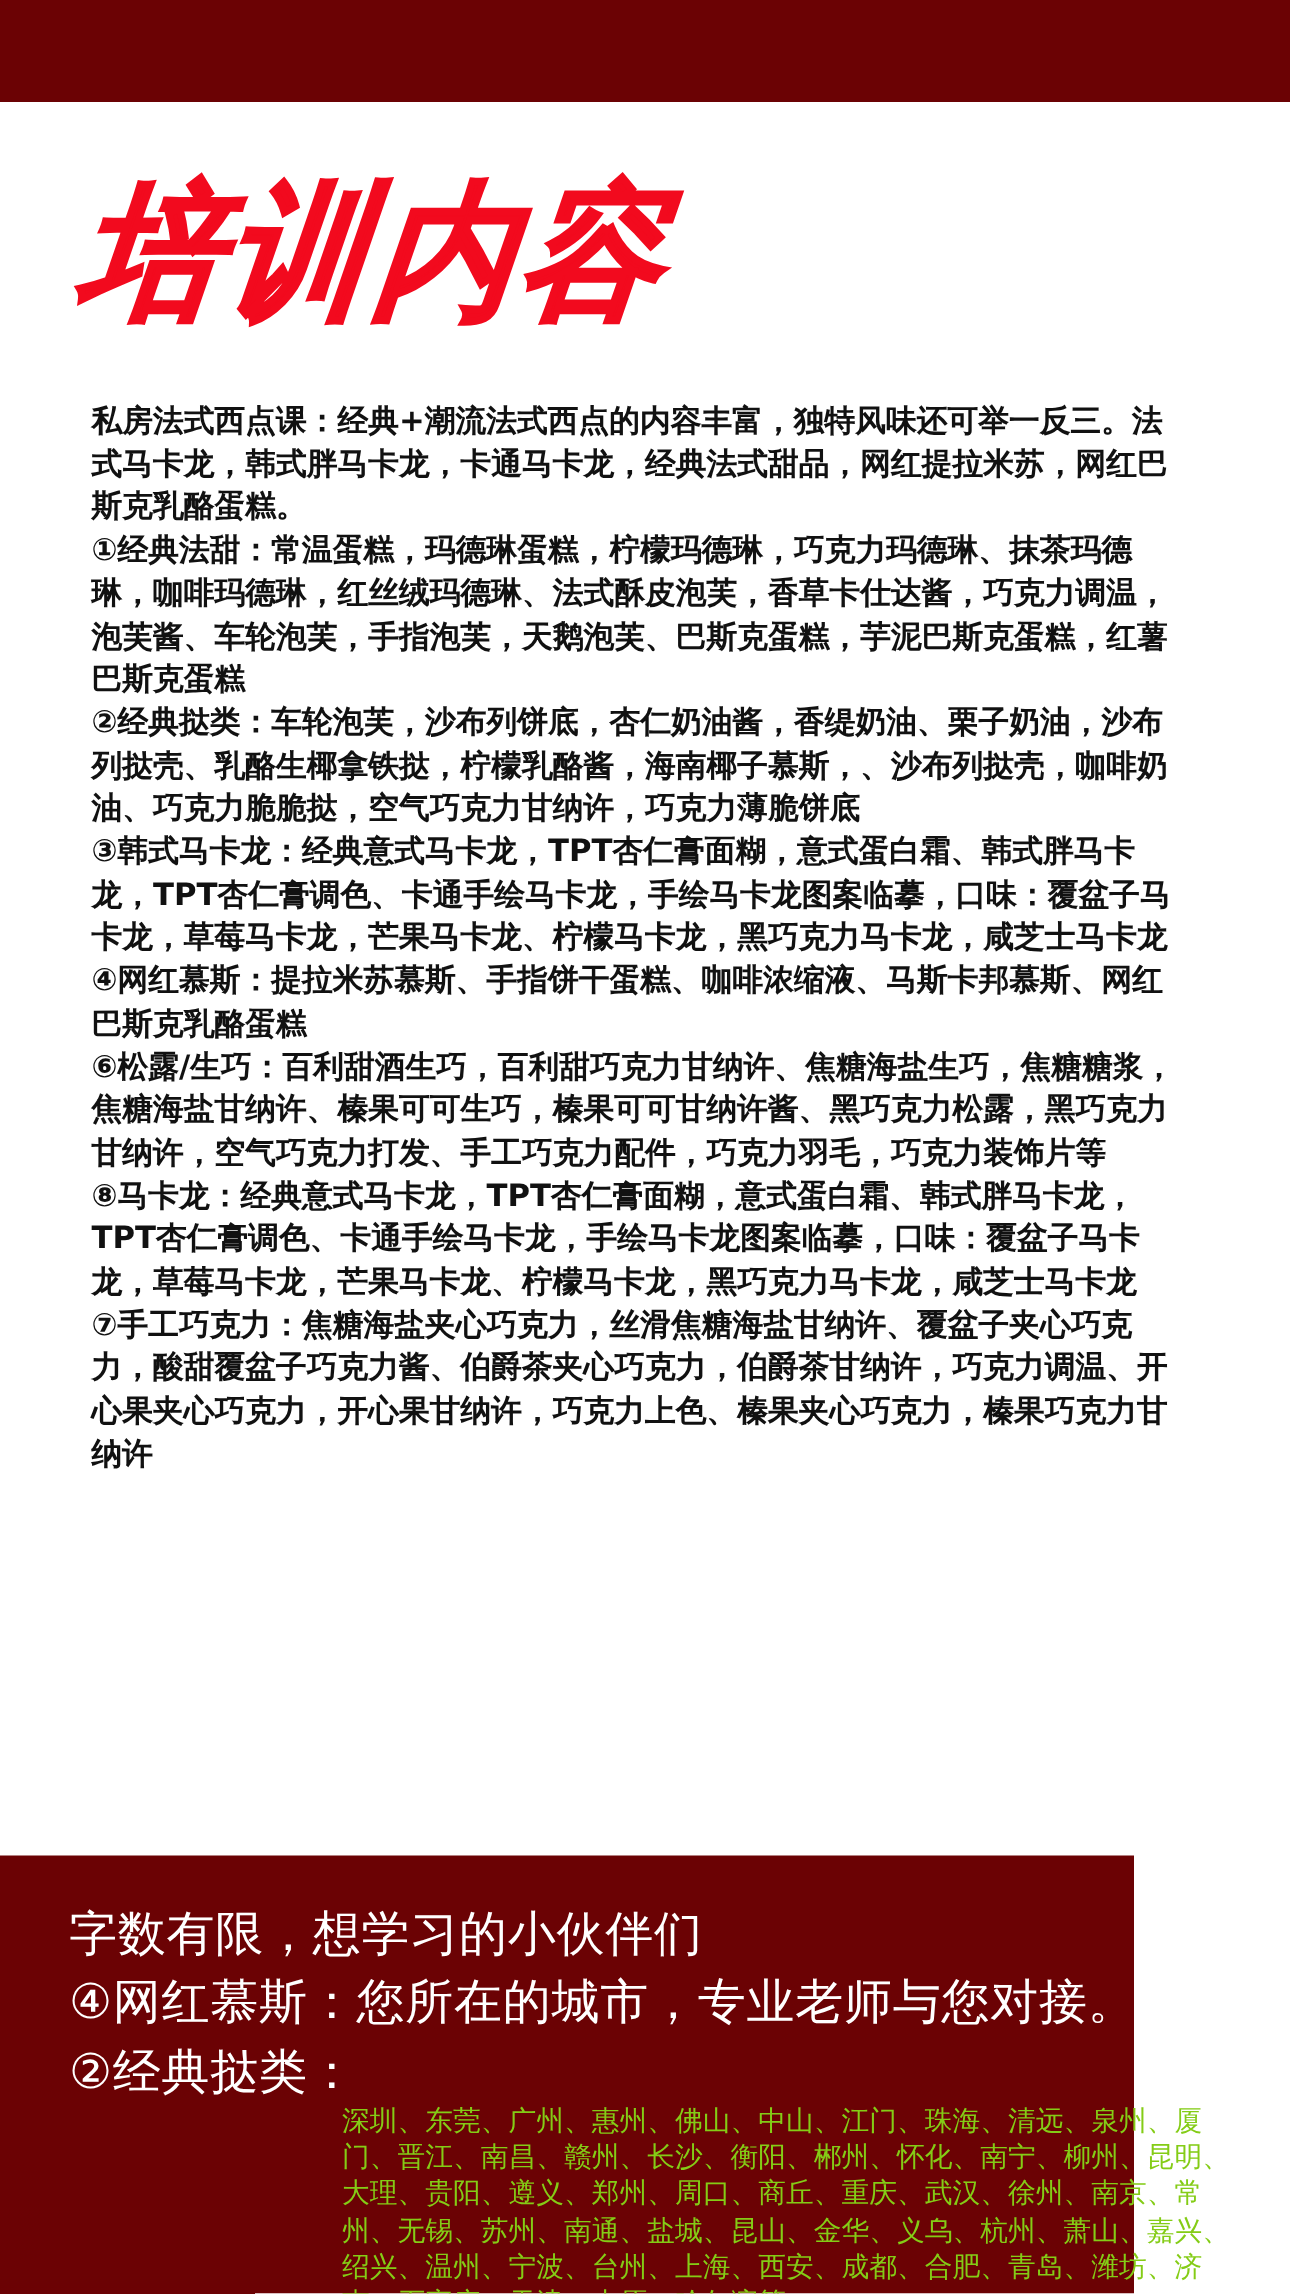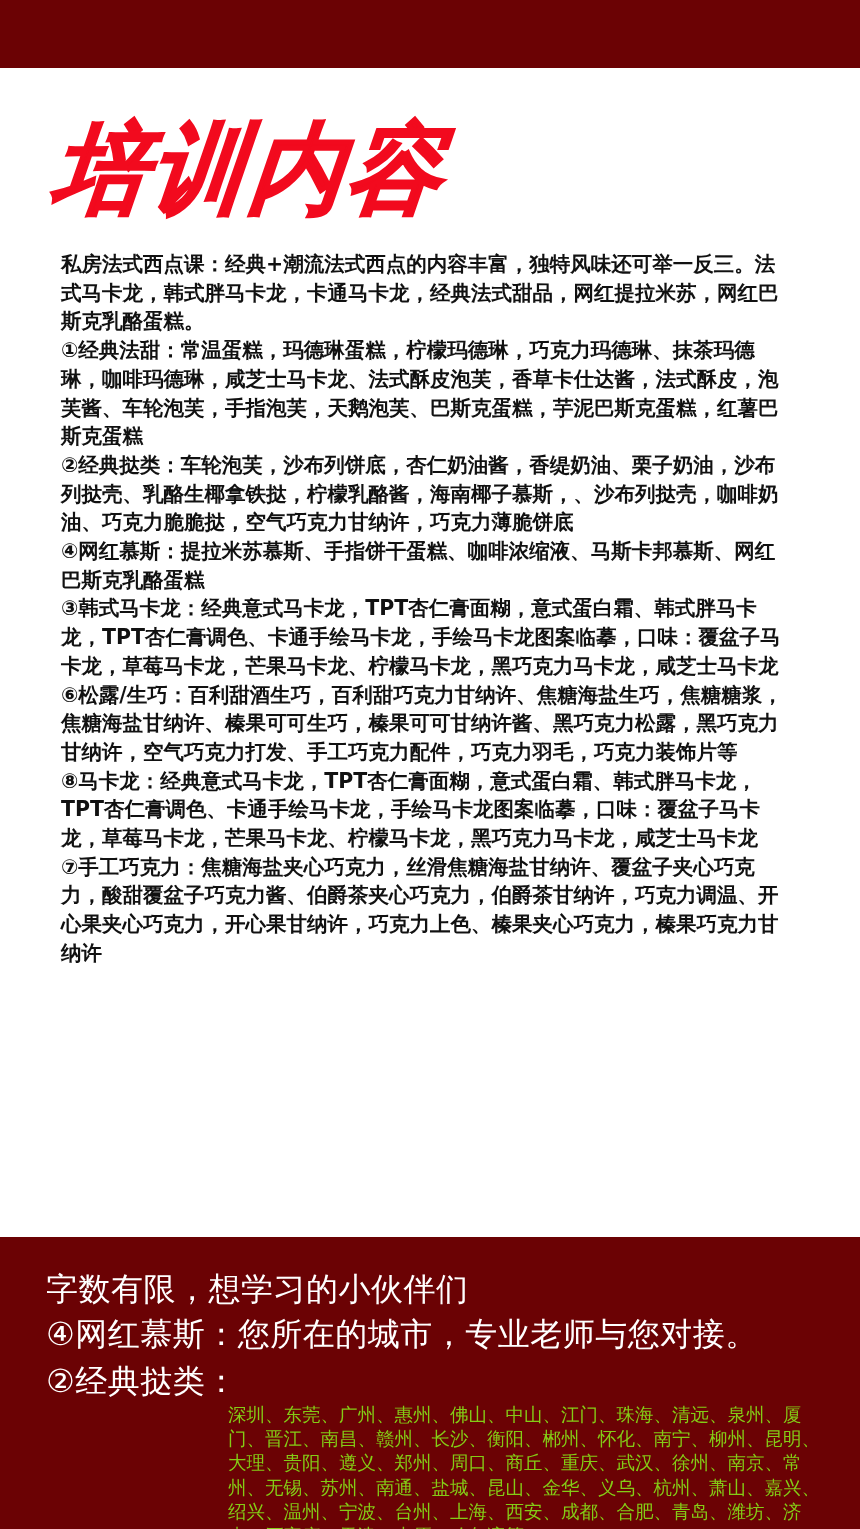--- a/index.html
+++ b/index.html
@@ -15,27 +15,27 @@
   }
   .title {
     position: absolute; left: 60px; top: 112px;
     font-size: 94px; line-height: 110px; font-weight: bold; font-style: italic;
     color: #f20a1e; letter-spacing: 4px;
     transform: skewX(-6deg) scaleY(1.05);
     transform-origin: left top;
     -webkit-text-stroke: 2px #f20a1e;
   }
   .content {
-    position: absolute; left: 61px; top: 250px; width: 730px;
+    position: absolute; left: 61px; top: 266px; width: 730px;
     font-size: 20.5px; line-height: 28.7px; color: #111;
     font-weight: bold;
   }
   .content p { margin: 0; }
   .bottom {
-    position: absolute; left: 0; top: 1237px; width: 860px; height: 292px;
+    position: absolute; left: 0; top: 1237px; width: 756px; height: 292px;
     background: #6b0204; color: #ffffff;
   }
   .bottom .line {
     position: absolute; left: 46px; font-size: 32px; line-height: 40px;
     white-space: nowrap; letter-spacing: 0.5px;
   }
   .bottom .l1 { top: 32px; }
   .bottom .l2 { top: 77px; }
   .bottom .l3 { top: 124px; }
   .cities {
@@ -45,24 +45,24 @@
 </style>
 </head>
 <body>
 
 <div class="top-bar"></div>
 
 <div class="title">培训内容</div>
 
 <div class="content">
   <p>私房法式西点课：经典+潮流法式西点的内容丰富，独特风味还可举一反三。法式马卡龙，韩式胖马卡龙，卡通马卡龙，经典法式甜品，网红提拉米苏，网红巴斯克乳酪蛋糕。</p>
-  <p>①经典法甜：常温蛋糕，玛德琳蛋糕，柠檬玛德琳，巧克力玛德琳、抹茶玛德琳，咖啡玛德琳，咸芝士马卡龙、法式酥皮泡芙，香草卡仕达酱，法式酥皮，泡芙酱、车轮泡芙，手指泡芙，天鹅泡芙、巴斯克蛋糕，芋泥巴斯克蛋糕，红薯巴斯克蛋糕</p>
+  <p>①经典法甜：常温蛋糕，玛德琳蛋糕，柠檬玛德琳，巧克力玛德琳、抹茶玛德琳，咖啡玛德琳，红丝绒玛德琳、法式酥皮泡芙，香草卡仕达酱，巧克力调温，泡芙酱、车轮泡芙，手指泡芙，天鹅泡芙、巴斯克蛋糕，芋泥巴斯克蛋糕，红薯巴斯克蛋糕</p>
   <p>②经典挞类：车轮泡芙，沙布列饼底，杏仁奶油酱，香缇奶油、栗子奶油，沙布列挞壳、乳酪生椰拿铁挞，柠檬乳酪酱，海南椰子慕斯，、沙布列挞壳，咖啡奶油、巧克力脆脆挞，空气巧克力甘纳许，巧克力薄脆饼底</p>
+  <p>③韩式马卡龙：经典意式马卡龙，TPT杏仁膏面糊，意式蛋白霜、韩式胖马卡龙，TPT杏仁膏调色、卡通手绘马卡龙，手绘马卡龙图案临摹，口味：覆盆子马卡龙，草莓马卡龙，芒果马卡龙、柠檬马卡龙，黑巧克力马卡龙，咸芝士马卡龙</p>
   <p>④网红慕斯：提拉米苏慕斯、手指饼干蛋糕、咖啡浓缩液、马斯卡邦慕斯、网红巴斯克乳酪蛋糕</p>
-  <p>③韩式马卡龙：经典意式马卡龙，TPT杏仁膏面糊，意式蛋白霜、韩式胖马卡龙，TPT杏仁膏调色、卡通手绘马卡龙，手绘马卡龙图案临摹，口味：覆盆子马卡龙，草莓马卡龙，芒果马卡龙、柠檬马卡龙，黑巧克力马卡龙，咸芝士马卡龙</p>
   <p>⑥松露/生巧：百利甜酒生巧，百利甜巧克力甘纳许、焦糖海盐生巧，焦糖糖浆，焦糖海盐甘纳许、榛果可可生巧，榛果可可甘纳许酱、黑巧克力松露，黑巧克力甘纳许，空气巧克力打发、手工巧克力配件，巧克力羽毛，巧克力装饰片等</p>
   <p>⑧马卡龙：经典意式马卡龙，TPT杏仁膏面糊，意式蛋白霜、韩式胖马卡龙，TPT杏仁膏调色、卡通手绘马卡龙，手绘马卡龙图案临摹，口味：覆盆子马卡龙，草莓马卡龙，芒果马卡龙、柠檬马卡龙，黑巧克力马卡龙，咸芝士马卡龙</p>
   <p>⑦手工巧克力：焦糖海盐夹心巧克力，丝滑焦糖海盐甘纳许、覆盆子夹心巧克力，酸甜覆盆子巧克力酱、伯爵茶夹心巧克力，伯爵茶甘纳许，巧克力调温、开心果夹心巧克力，开心果甘纳许，巧克力上色、榛果夹心巧克力，榛果巧克力甘纳许</p>
 </div>
 
 <div class="bottom">
   <div class="line l1">字数有限，想学习的小伙伴们</div>
   <div class="line l2">④网红慕斯：您所在的城市，专业老师与您对接。</div>
   <div class="line l3">②经典挞类：</div>
   <div class="cities">深圳、东莞、广州、惠州、佛山、中山、江门、珠海、清远、泉州、厦门、晋江、南昌、赣州、长沙、衡阳、郴州、怀化、南宁、柳州、昆明、大理、贵阳、遵义、郑州、周口、商丘、重庆、武汉、徐州、南京、常州、无锡、苏州、南通、盐城、昆山、金华、义乌、杭州、萧山、嘉兴、绍兴、温州、宁波、台州、上海、西安、成都、合肥、青岛、潍坊、济南、石家庄、天津、太原、哈尔滨等。</div>

